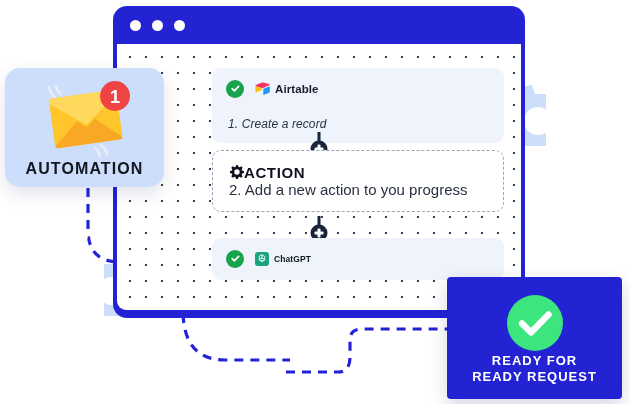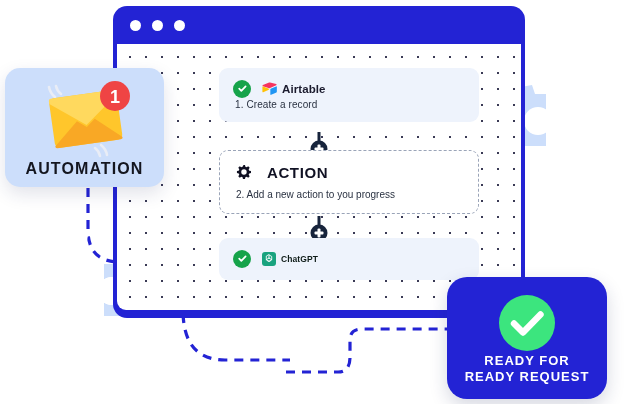--- a/index.html
+++ b/index.html
@@ -44,22 +44,22 @@
     background-size: 16px 16px;
     background-position: 5px 5px;
     border-bottom-left-radius: 9px;
     border-bottom-right-radius: 9px;
     overflow: hidden;
   }
 
   
   .card {
     position: absolute;
-    left: 102px;
-    width: 260px;
+    left: 95px;
+    width: 292px;
     background: #eef3fc;
     border-radius: 9px;
     padding: 11px 14px 12px 14px;
   }
   .card.step1 { top: 24px; }
   .card.step3 { top: 194px; }
   .card.action {
     top: 106px;
     background: #ffffff;
     border: 1.5px dashed #9aa4b8;
@@ -72,34 +72,35 @@
     display: flex; align-items: center; justify-content: center;
     flex: none;
   }
   .check svg { display: block; }
 
   .brandrow { display: flex; align-items: center; gap: 5px; }
   .brandname { font-size: 11.5px; font-weight: 700; color: #1b1b2e; letter-spacing: .1px; }
   .brandname.chatgpt { font-size: 8.5px; color: #0f1c18; }
 
   .card-body {
-    margin-top: 1px;
-    font-size: 10px;
+    margin-top: 19px;
+    font-size: 12px;
     color: #2a3242;
     letter-spacing: .1px;
+    font-style: italic;
   }
   .card.step1 .card-body { padding-left: 2px; }
 
   .action-title {
-    display: flex; align-items: center; gap: 16px;
+    display: flex; align-items: center; gap: 0;
   }
   .action-title .label {
     font-size: 15px; font-weight: 700; color: #101123; letter-spacing: .6px;
   }
-  .action-sub { margin-top: 8px; font-size: 10px; color: #2a3242; }
+  .action-sub { font-size: 15px; color: #2a3242; }
 
   
   .connector { position: absolute; left: 50%; transform: translateX(-50%); }
   .connector .stem {
     position: absolute; left: 50%; transform: translateX(-50%);
     width: 3px; background: #17243c;
   }
   .plus {
     position: absolute; left: 50%; top: 50%;
     transform: translate(-50%,-50%);
@@ -127,23 +128,23 @@
     position: absolute; left: 0; right: 0; bottom: 11px;
     text-align: center;
     font-size: 16px; font-weight: 700; color: #14161f;
     letter-spacing: 1.1px; line-height: 15px;
   }
   #envelope { position: absolute; left: 34px; top: 12px; }
 
   
   #badge-right {
     position: absolute; left: 447px; top: 277px;
-    width: 160px; height: 122px;
+    width: 175px; height: 122px;
     background: #2323d4;
-    border-radius: 20px;
+    border-radius: 4px;
     box-shadow: 0 7px 18px rgba(30,40,90,.18);
   }
   #badge-right .tick { position: absolute; left: 50%; top: 17px; transform: translateX(-50%); }
   #badge-right .caption {
     position: absolute; left: 0; right: 0; bottom: 14px;
     text-align: center;
     font-size: 13px; font-weight: 700; color: #ffffff;
     letter-spacing: 1px; line-height: 16px;
   }
 </style>

